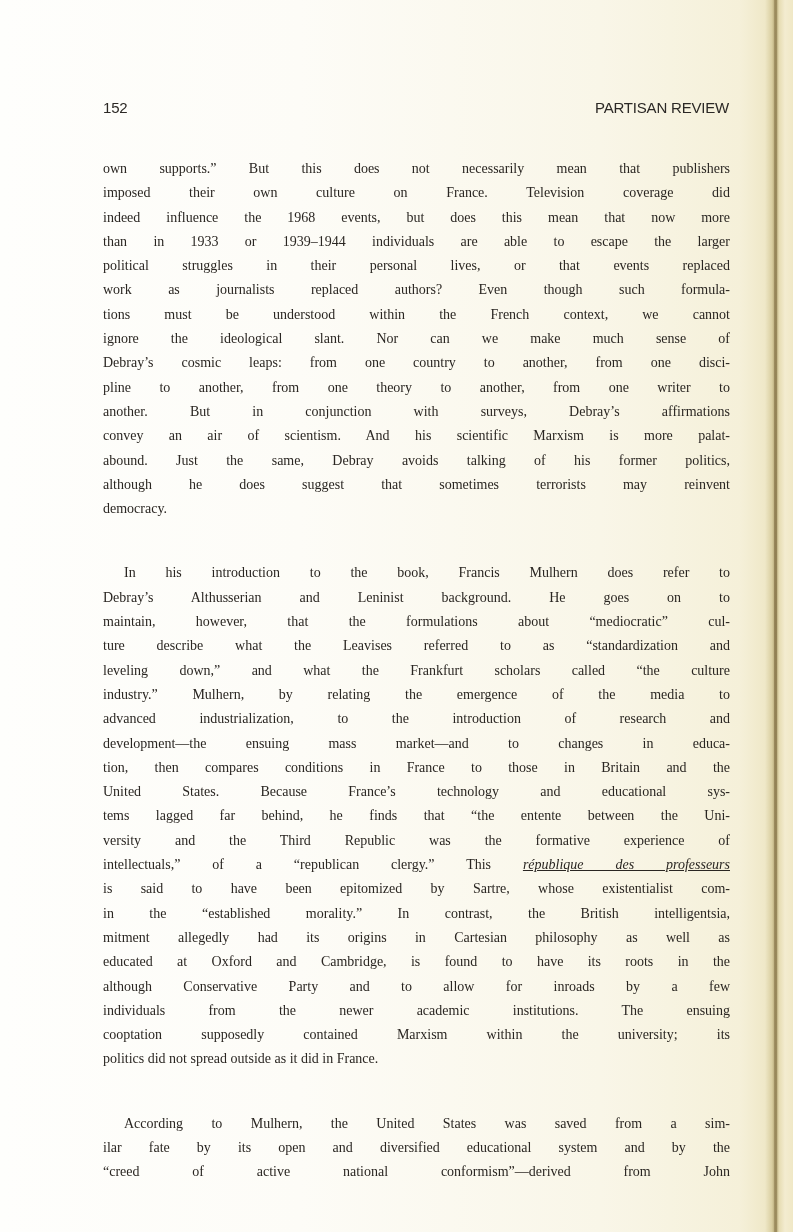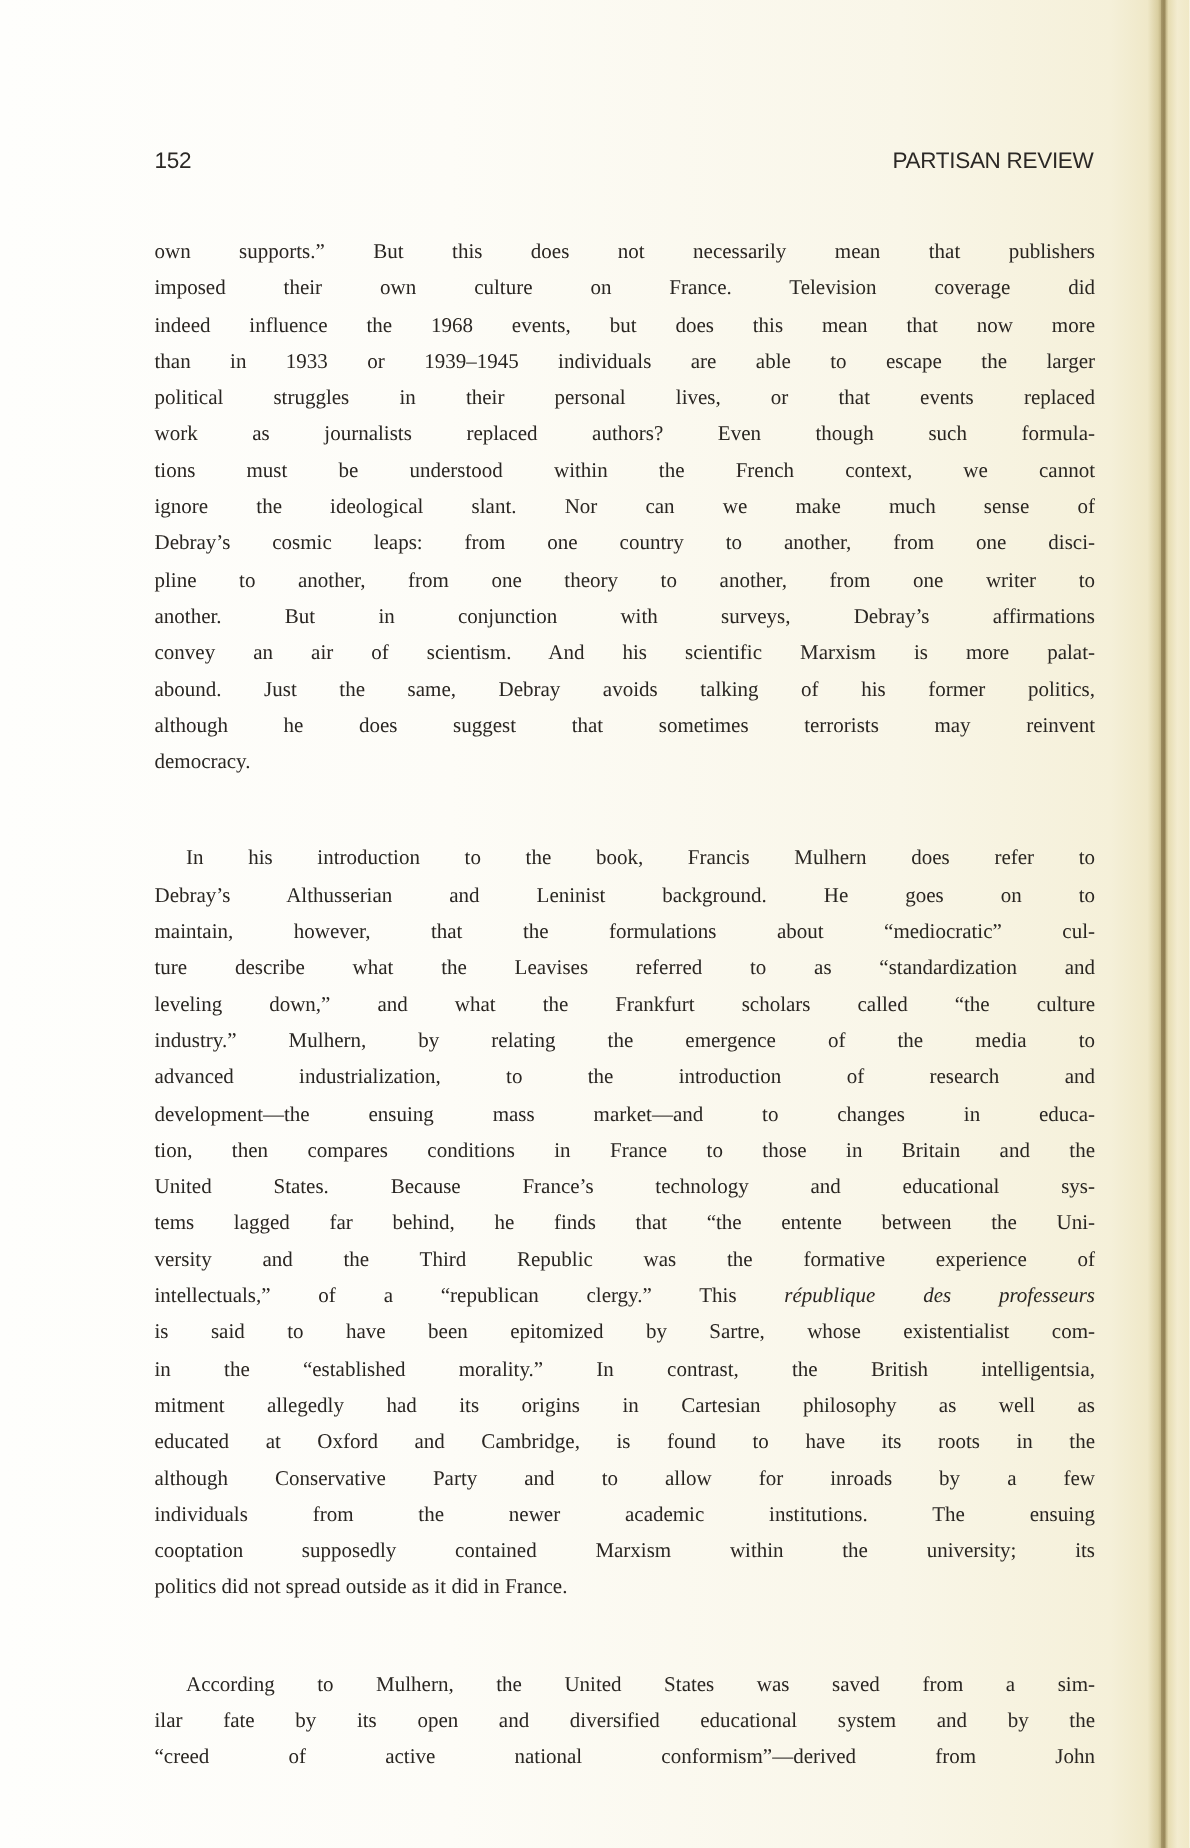--- a/index.html
+++ b/index.html
@@ -68,20 +68,21 @@
   }
   .line.last {
     text-align-last: left;
   }
   .line.indent {
     padding-left: 21px;
     margin-top: 40px;
   }
   .italic {
     font-style: italic;
+    text-decoration: underline;
   }
   .binding-edge {
     position: absolute;
     top: 0;
     left: 774px;
     width: 3px;
     height: 1232px;
     background: linear-gradient(to bottom, rgba(120,100,60,0.35), rgba(120,100,60,0.55) 50%, rgba(120,100,60,0.35));
   }
 </style>
@@ -91,21 +92,21 @@
 <div class="page">
   <div class="running-head">
     <span class="page-number">152</span>
     <span class="journal-title">PARTISAN REVIEW</span>
   </div>
 
   <div class="body-text" id="body-text">
       <span class="line"><span>own supports.” But this does not necessarily mean that publishers</span></span>
       <span class="line"><span>imposed their own culture on France. Television coverage did</span></span>
       <span class="line"><span>indeed influence the 1968 events, but does this mean that now more</span></span>
-      <span class="line"><span>than in 1933 or 1939–1945 individuals are able to escape the larger</span></span>
+      <span class="line"><span>than in 1933 or 1939–1944 individuals are able to escape the larger</span></span>
       <span class="line"><span>political struggles in their personal lives, or that events replaced</span></span>
       <span class="line"><span>work as journalists replaced authors? Even though such formula-</span></span>
       <span class="line"><span>tions must be understood within the French context, we cannot</span></span>
       <span class="line"><span>ignore the ideological slant. Nor can we make much sense of</span></span>
       <span class="line"><span>Debray’s cosmic leaps: from one country to another, from one disci-</span></span>
       <span class="line"><span>pline to another, from one theory to another, from one writer to</span></span>
       <span class="line"><span>another. But in conjunction with surveys, Debray’s affirmations</span></span>
       <span class="line"><span>convey an air of scientism. And his scientific Marxism is more palat-</span></span>
       <span class="line"><span>abound. Just the same, Debray avoids talking of his former politics,</span></span>
       <span class="line"><span>although he does suggest that sometimes terrorists may reinvent</span></span>

